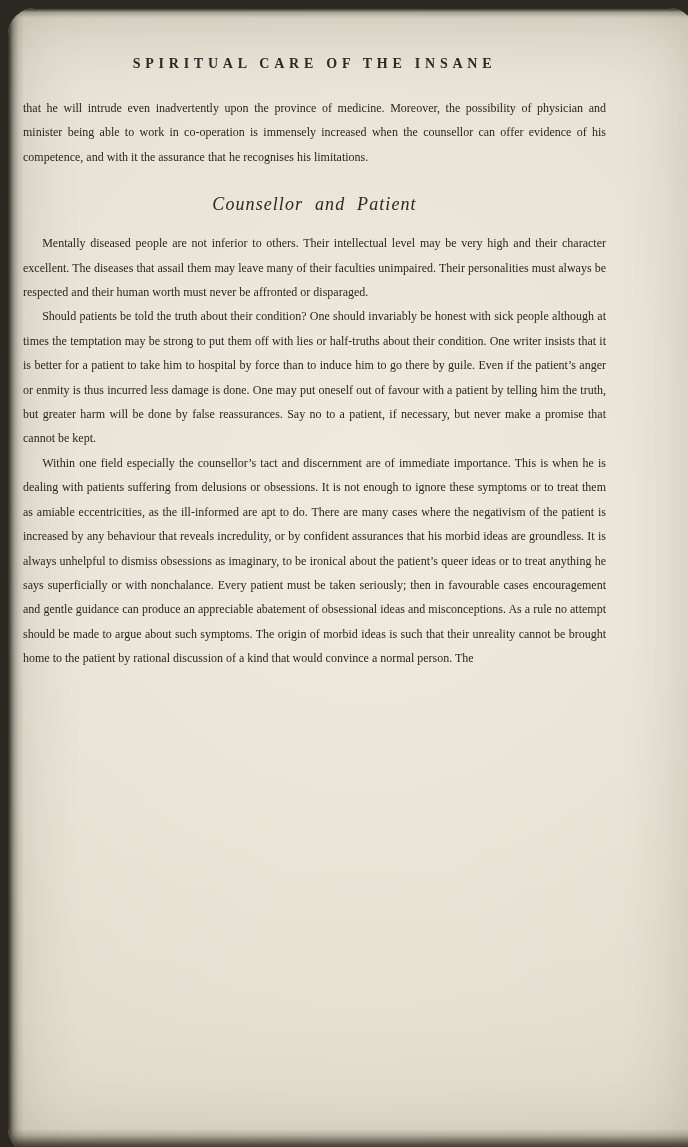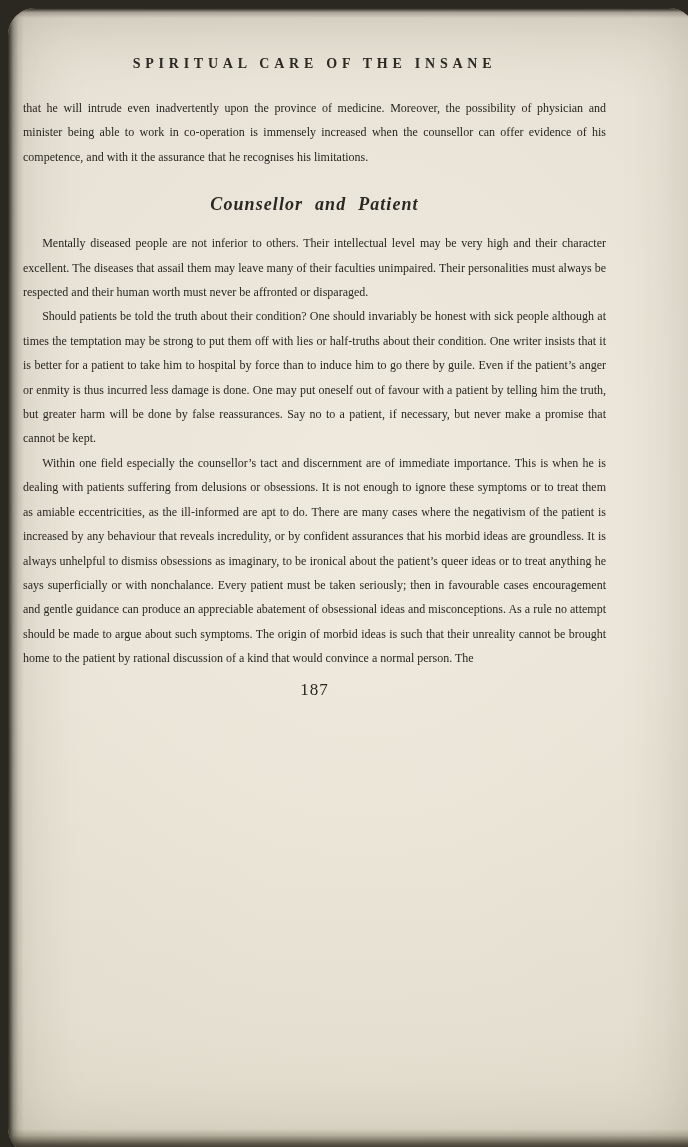--- a/index.html
+++ b/index.html
@@ -60,21 +60,21 @@
     font-size: 12px;
     line-height: 24.4px;
     text-align: justify;
     color: #282622;
   }
   p.indent { text-indent: 1.6em; }
   .section-heading {
     margin: 25px 0 16px 0;
     text-align: center;
     font-style: italic;
-    font-weight: bold;
+    font-weight: normal;
     font-size: 18px;
     letter-spacing: 0.06em;
     word-spacing: 0.35em;
     color: #2a2823;
   }
   .page-number {
     margin-top: 9px;
     text-align: center;
     font-size: 17px;
     letter-spacing: 0.06em;
@@ -93,21 +93,20 @@
     <p class="body-text">that he will intrude even inadvertently upon the province of medicine. Moreover, the possibility of physician and minister being able to work in co-operation is immensely increased when the counsellor can offer evidence of his competence, and with it the assurance that he recognises his limitations.</p>
 
     <h2 class="section-heading">Counsellor and Patient</h2>
 
     <p class="body-text indent">Mentally diseased people are not inferior to others. Their intellectual level may be very high and their character excellent. The diseases that assail them may leave many of their faculties unimpaired. Their personalities must always be respected and their human worth must never be affronted or disparaged.</p>
 
     <p class="body-text indent">Should patients be told the truth about their condition? One should invariably be honest with sick people although at times the temptation may be strong to put them off with lies or half-truths about their condition. One writer insists that it is better for a patient to take him to hospital by force than to induce him to go there by guile. Even if the patient’s anger or enmity is thus incurred less damage is done. One may put oneself out of favour with a patient by telling him the truth, but greater harm will be done by false reassurances. Say no to a patient, if necessary, but never make a promise that cannot be kept.</p>
 
     <p class="body-text indent">Within one field especially the counsellor’s tact and discernment are of immediate importance. This is when he is dealing with patients suffering from delusions or obsessions. It is not enough to ignore these symptoms or to treat them as amiable eccentricities, as the ill-informed are apt to do. There are many cases where the negativism of the patient is increased by any behaviour that reveals incredulity, or by confident assurances that his morbid ideas are groundless. It is always unhelpful to dismiss obsessions as imaginary, to be ironical about the patient’s queer ideas or to treat anything he says superficially or with nonchalance. Every patient must be taken seriously; then in favourable cases encouragement and gentle guidance can produce an appreciable abatement of obsessional ideas and misconceptions. As a rule no attempt should be made to argue about such symptoms. The origin of morbid ideas is such that their unreality cannot be brought home to the patient by rational discussion of a kind that would convince a normal person. The</p>
 
-    <div class="page-number">187</div>
   </div>
 
   <div class="vignette"></div>
   <div class="edge edge-left"></div>
   <div class="edge edge-top"></div>
   <div class="edge edge-right"></div>
   <div class="edge edge-bottom"></div>
 
 </div>
 

